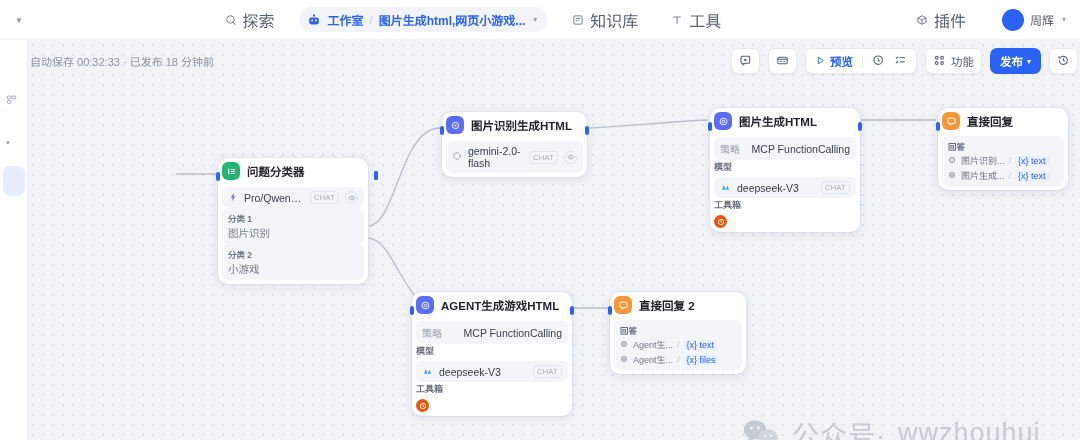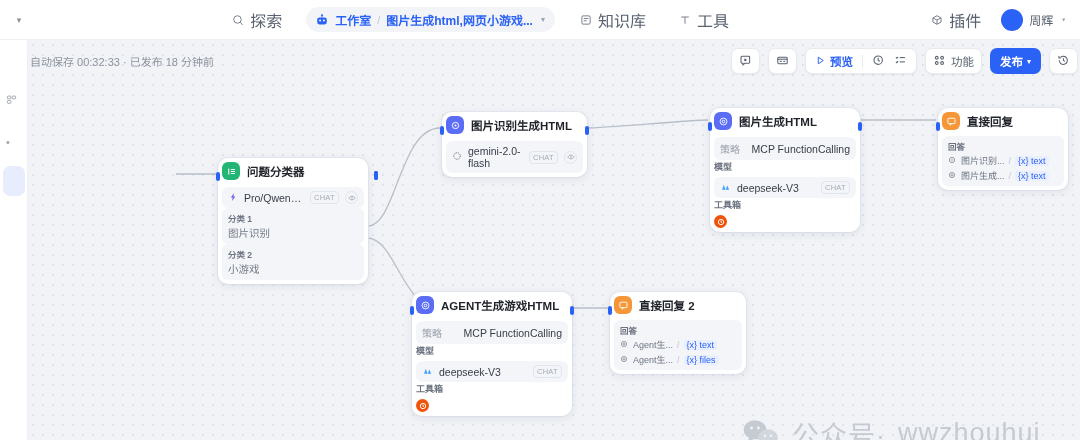--- a/index.html
+++ b/index.html
@@ -31,21 +31,21 @@
     max-width:260px;
   }
   .crumb-pill .bot { width:15px; height:15px; border-radius:4px; display:flex; align-items:center; justify-content:center; }
   .crumb-ws { color:#2b62f6; font-size:12px; font-weight:600; white-space:nowrap; }
   .crumb-sep { color:#c2c8d2; font-size:11px; }
   .crumb-title {
     color:#2b62f6; font-size:12px; font-weight:600;
     max-width:150px; overflow:hidden; text-overflow:ellipsis; white-space:nowrap;
   }
   .crumb-chev { color:#9aa2ae; font-size:8px; margin-left:2px; }
-  .hdr-right { display:flex; align-items:center; gap:12px; padding-right:14px;font-family:Liberation Mono, monospace; }
+  .hdr-right { display:flex; align-items:center; gap:28px; padding-right:14px; }
   .avatar { width:22px; height:22px; border-radius:50%; background:#2b62f6; }
   .user-wrap { display:flex; align-items:center; gap:6px; }
   .user-name { color:#5a6270; font-size:12px; }
 
   
   .subbar {
     position:absolute; top:40px; left:12px; width:1080px; height:42px;
     display:flex; align-items:center; justify-content:space-between;
     padding:0 14px 0 18px; z-index:35; pointer-events:none;
   }

